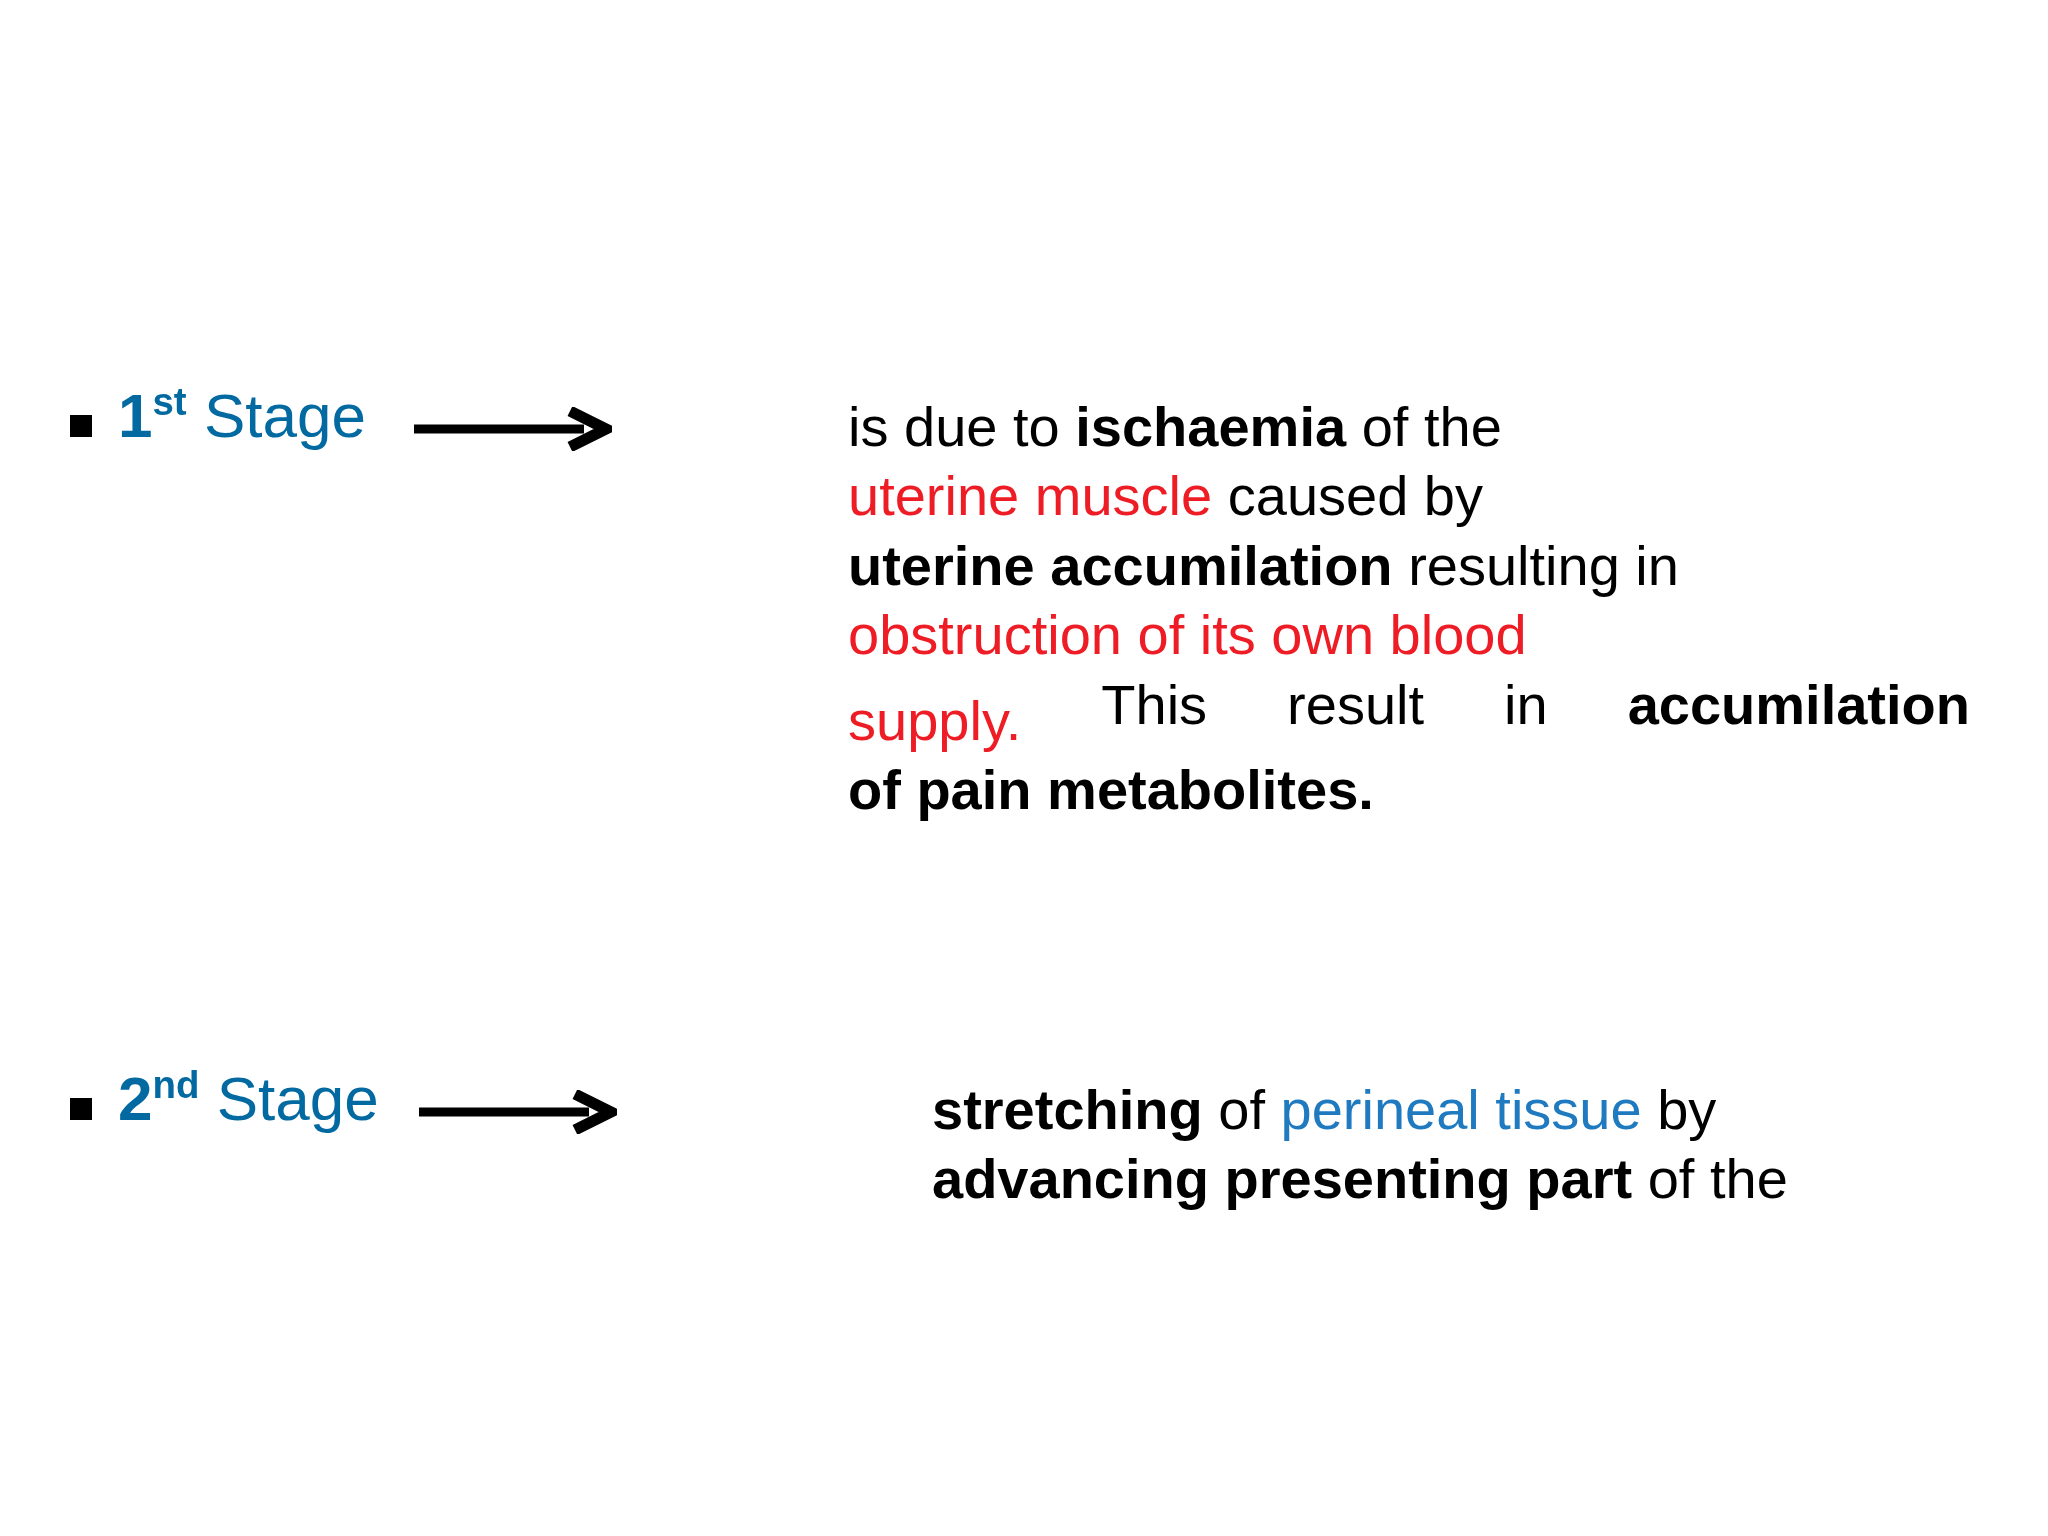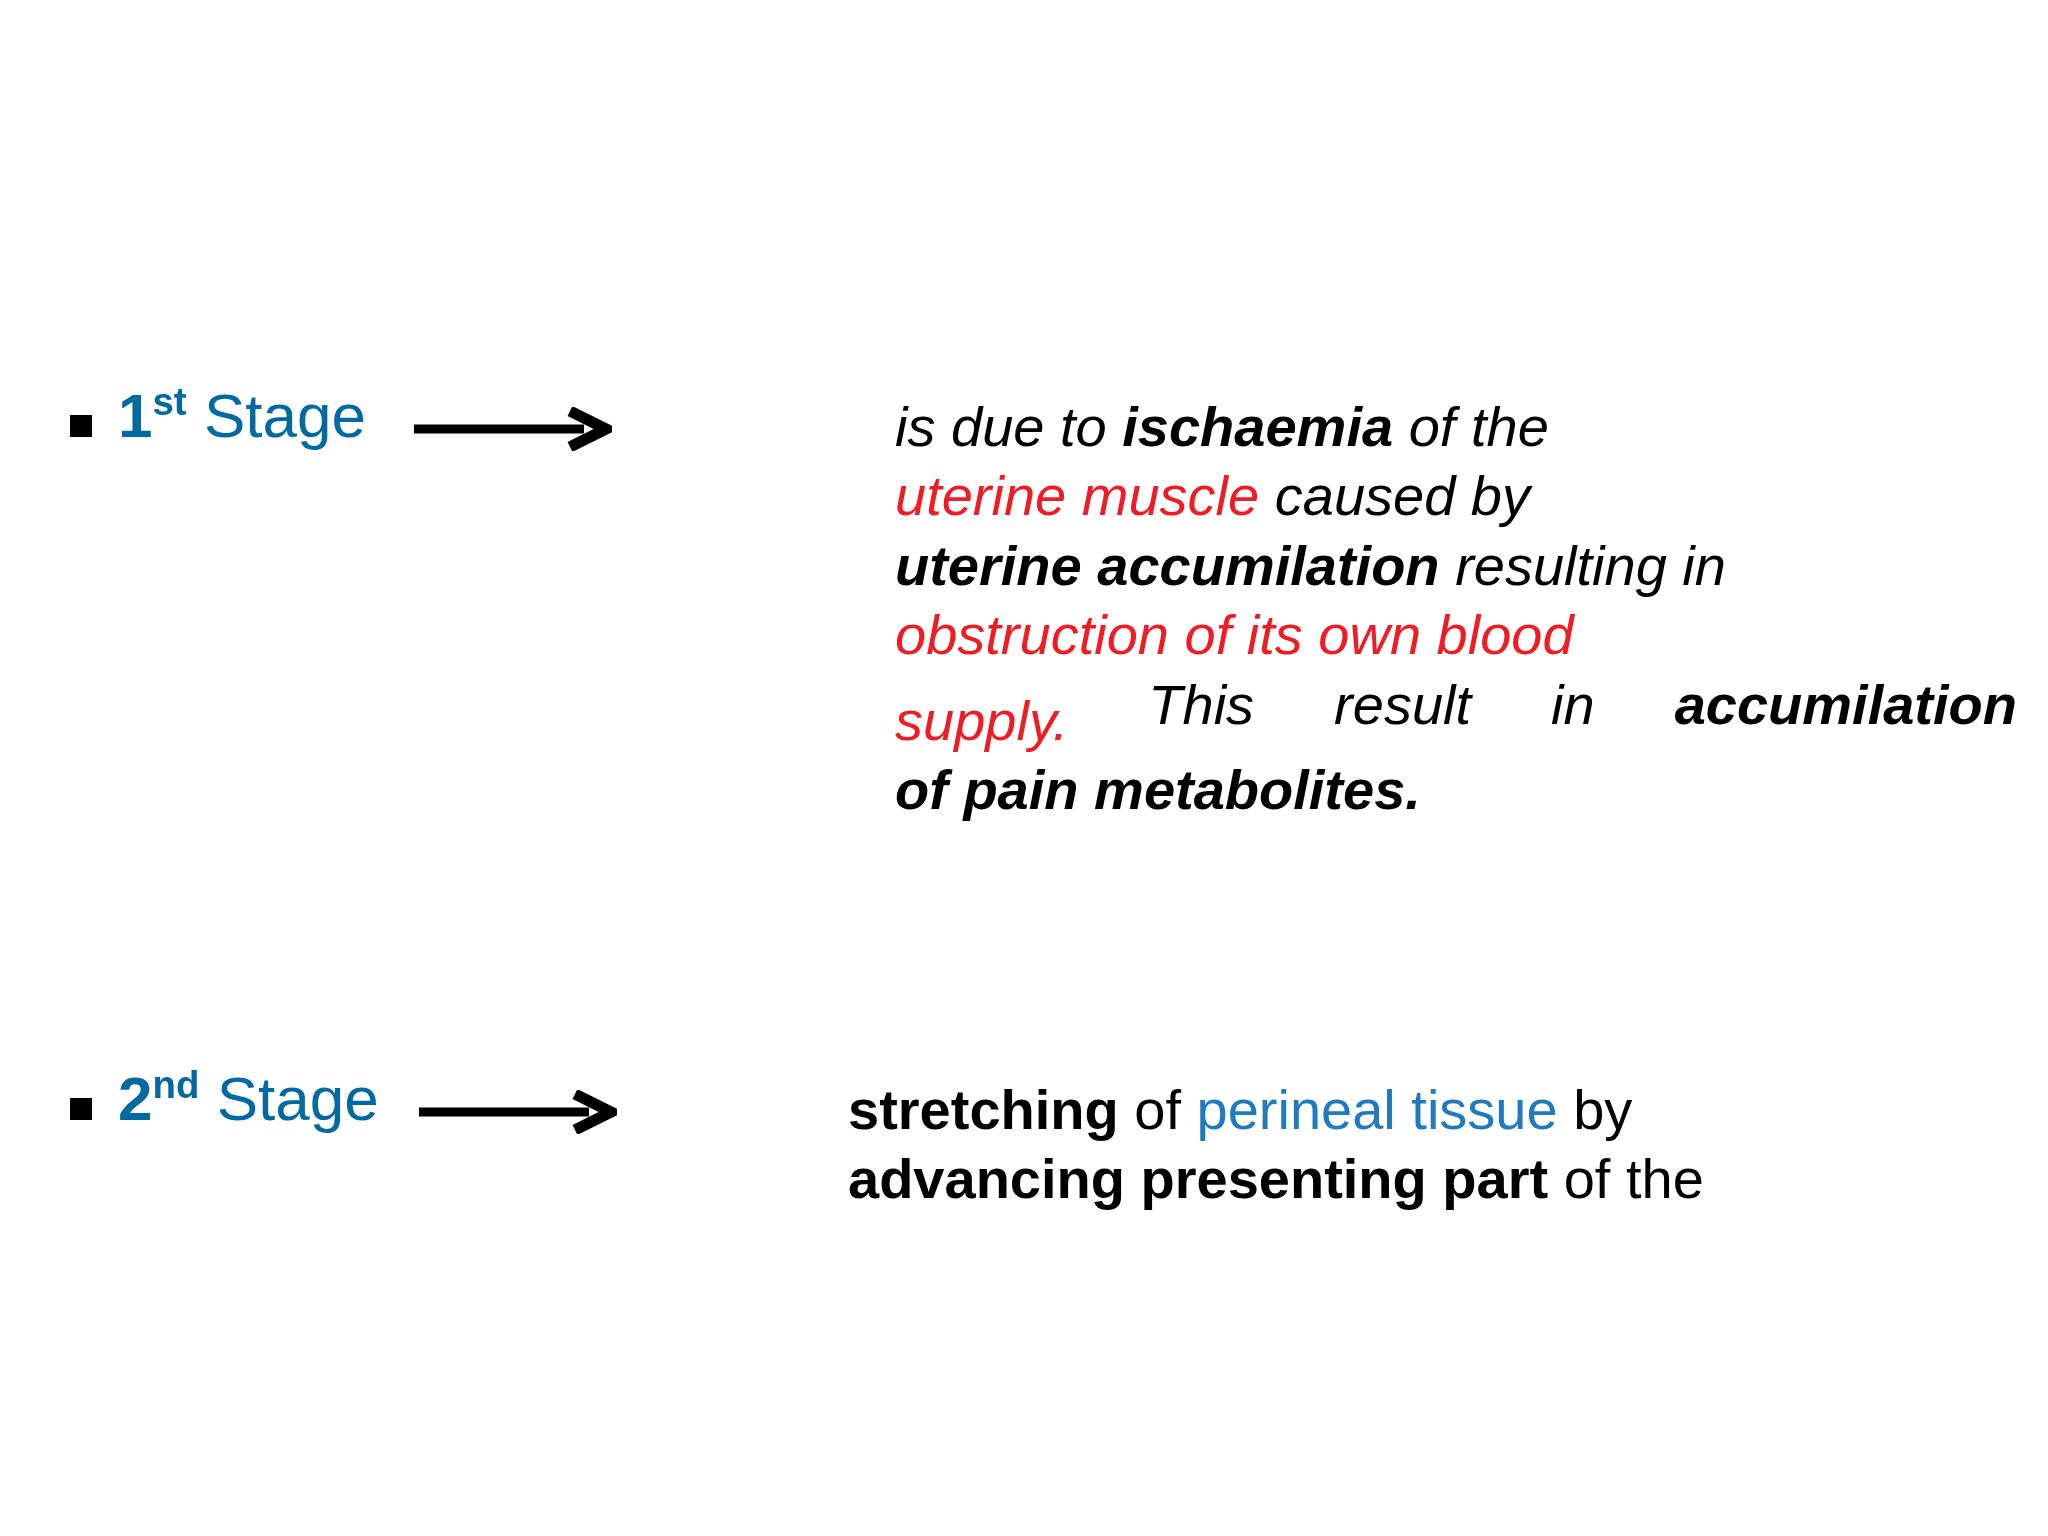--- a/index.html
+++ b/index.html
@@ -84,28 +84,27 @@
   #row-stage2 .arrow { margin-left: 38px; }
 
   
   .body-block {
     position: absolute;
     font-size: 56px;
     line-height: 1.24;
     color: #000000;
   }
   #body-stage1 {
-    left: 895px;
+    left: 848px;
     top: 392px;
     width: 1122px;
     text-align: justify;
-    font-style: italic;
   }
   #body-stage2 {
-    left: 848px;
+    left: 932px;
     top: 1075px;
     width: 1010px;
     text-align: left;
   }
   .body-block .ln {
     display: block;
     white-space: nowrap;
   }
   .justified-line {
     display: flex;

